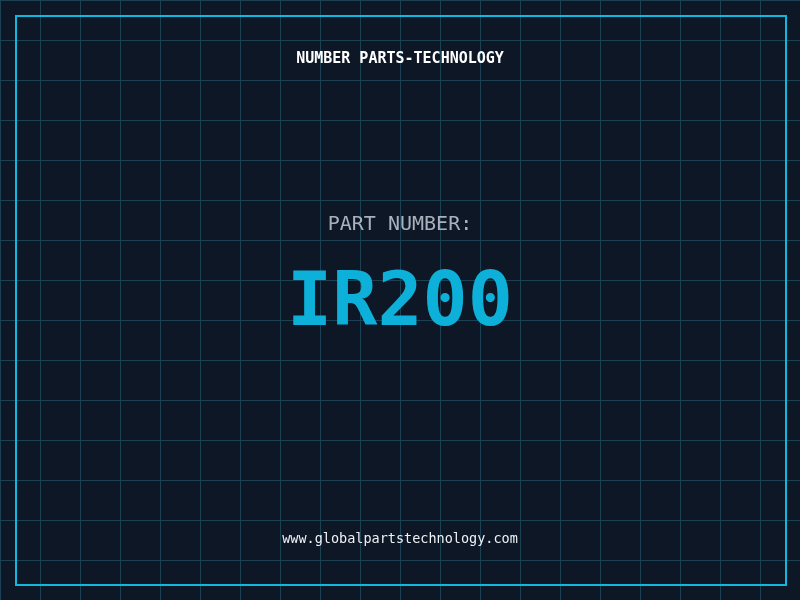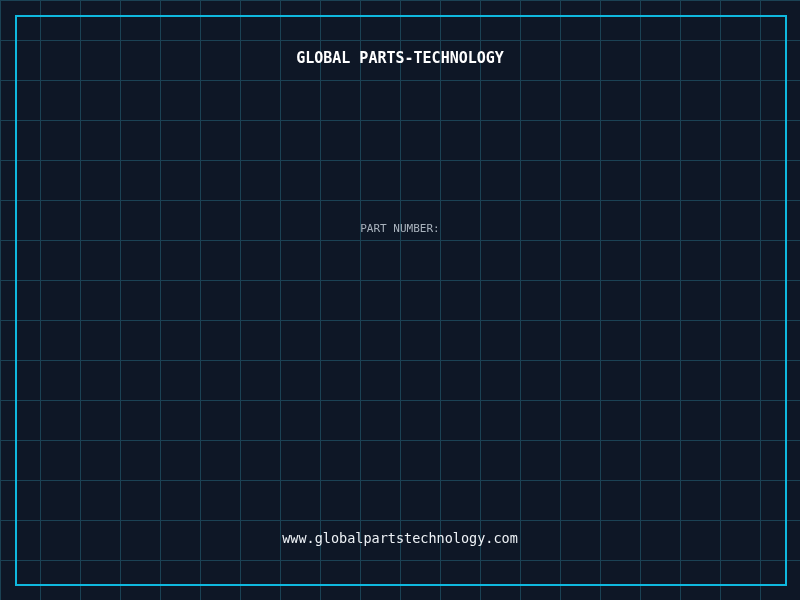--- a/index.html
+++ b/index.html
@@ -50,22 +50,22 @@
     line-height: 16px;
     color: var(--title-color);
   }
   .tagline {
     top: 81px;
     font-size: 13.3px;
     line-height: 14px;
     color: var(--subtitle-color);
   }
   .part-label {
-    top: 221px;
-    font-size: 11px;
+    top: 215px;
+    font-size: 20px;
     line-height: 16px;
     color: var(--label-color);
   }
   .part-number {
     top: 262px;
     font-size: 75px;
     font-weight: bold;
     line-height: 75px;
     color: var(--part-number-color);
   }
@@ -75,20 +75,21 @@
     line-height: 15px;
     color: var(--footer-color);
   }
 </style>
 </head>
 <body>
 
 <div class="canvas">
   <div class="frame"></div>
 
-  <div class="txt company">GLOBAL PARTS-TECHNOLOGY</div>
+  <div class="txt company">NUMBER PARTS-TECHNOLOGY</div>
 
 
   <div class="txt part-label">PART NUMBER:</div>
 
+  <div class="txt part-number">IR200</div>
 
   <div class="txt website">www.globalpartstechnology.com</div>
 </div>
 
 </body></html>

